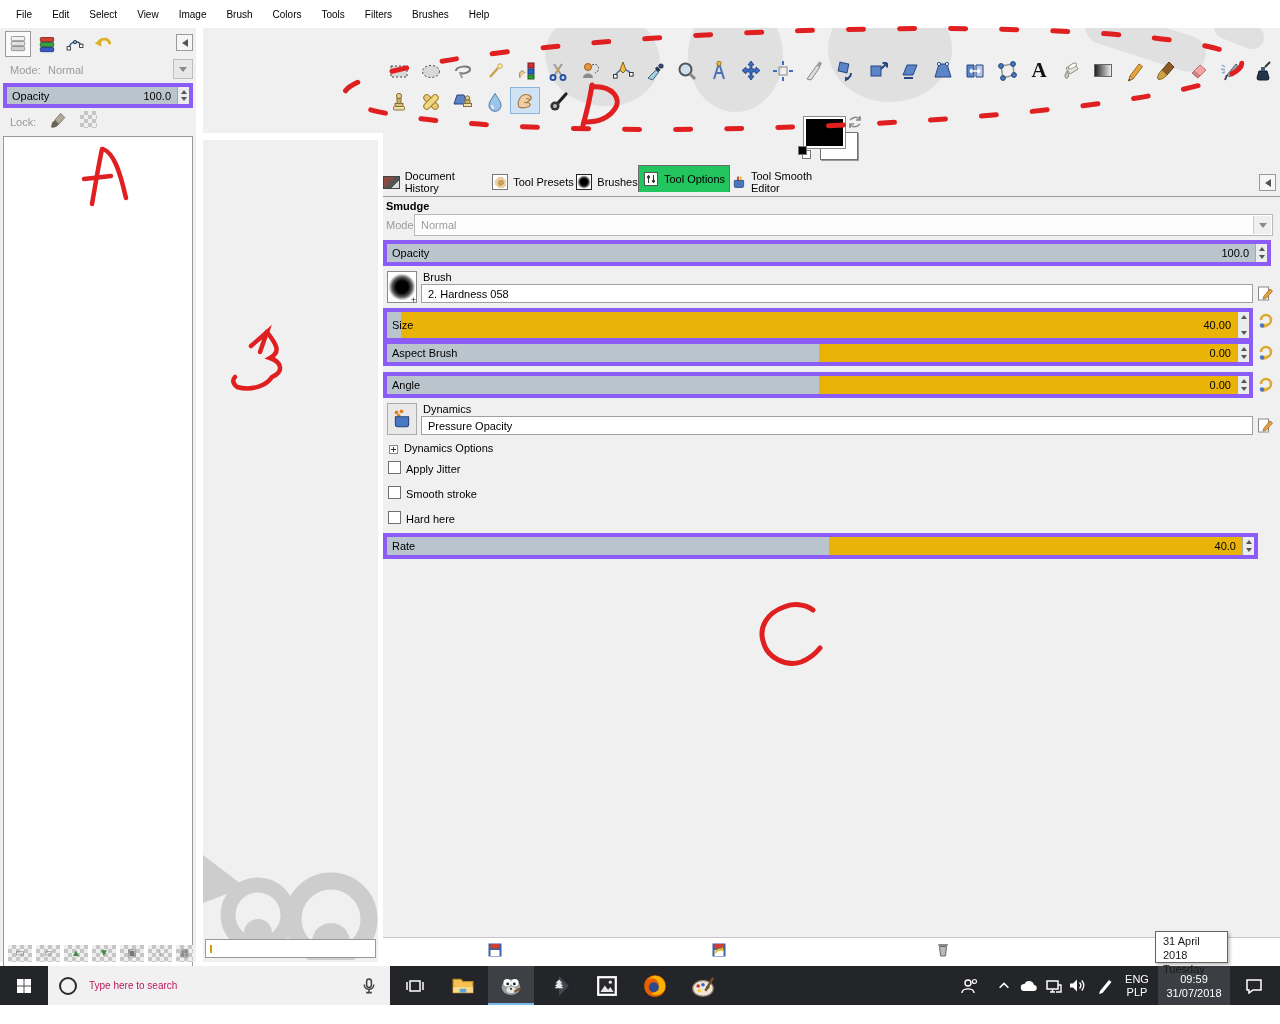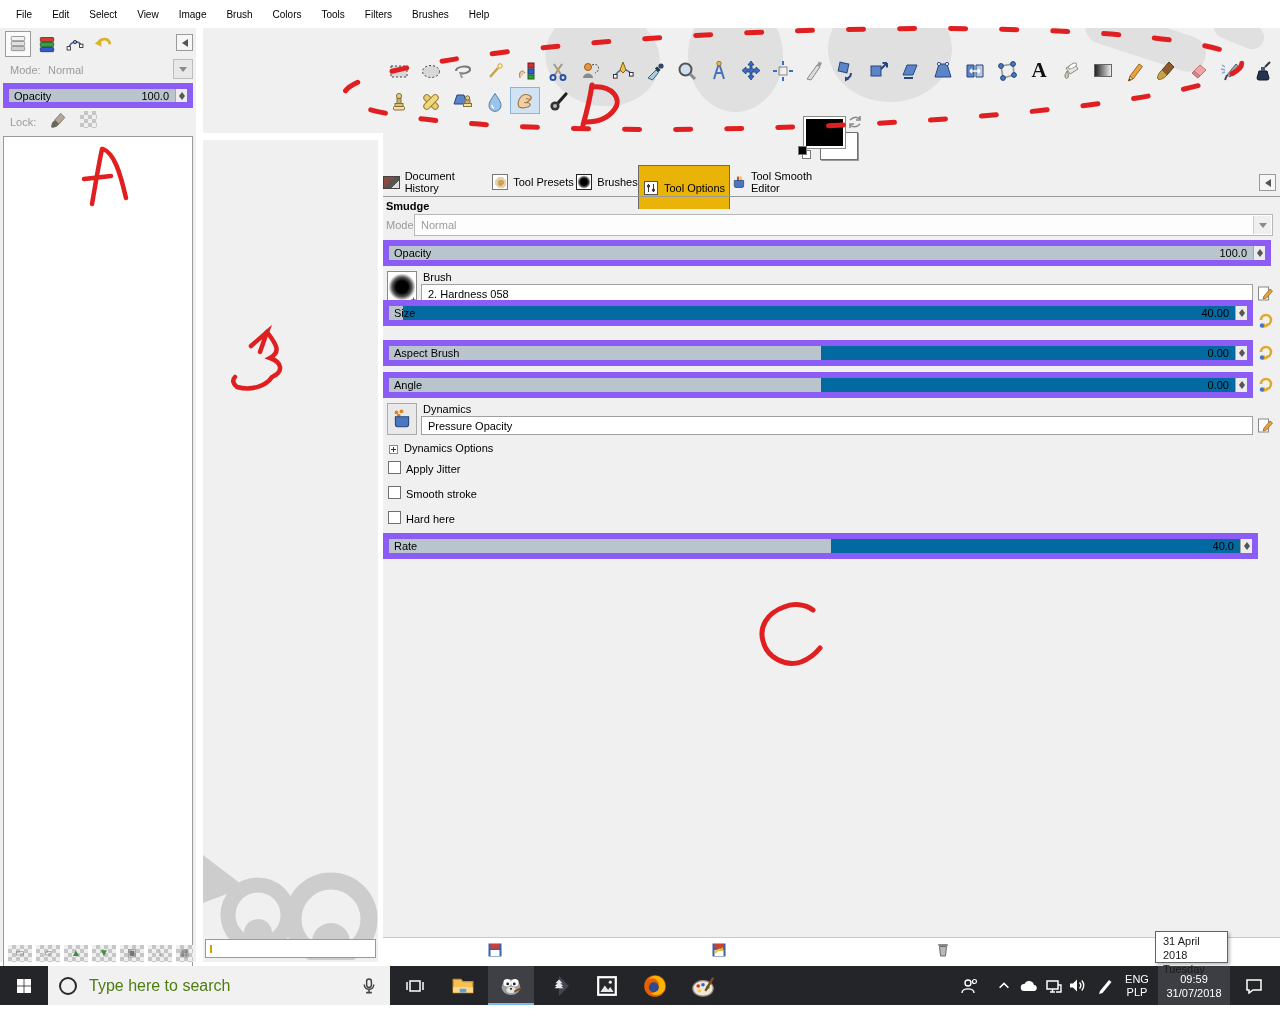--- a/index.html
+++ b/index.html
@@ -6,21 +6,21 @@
   html,body{width:1280px;height:1024px}
   body{position:relative;background:#fff;font-family:"Liberation Sans",sans-serif;font-size:11px;color:#000;overflow:hidden}
   .s{position:absolute}
   
   .menubar{left:0;top:0;width:1280px;height:28px;background:#fff;display:flex;align-items:center;padding-left:6px;font-size:10px}
   .mi{padding:5px 10px;cursor:default;white-space:nowrap}
   
   .panel{background:#f0f0f0}
   .sep{background:#fff}
   
-  .slider{border:6px solid #8b5cf6;background:#0369a1}
+  .slider{border:4px solid #8b5cf6;background:#eab308}
   .fill{position:absolute;left:0;top:0;bottom:0;background:#b9c4cc}
   .sl-label{position:absolute;left:5px;top:50%;transform:translateY(-50%);color:#000}
   .sl-value{position:absolute;right:18px;top:50%;transform:translateY(-50%)}
   .spin{position:absolute;right:0;top:0;bottom:0;width:12px;background:#ececec;border-left:1px solid #a8a8a8;display:flex;flex-direction:column;justify-content:space-between;align-items:center;padding:3px 0}
   .tu{width:0;height:0;border-left:3px solid transparent;border-right:3px solid transparent;border-bottom:4px solid #555}
   .td{width:0;height:0;border-left:3px solid transparent;border-right:3px solid transparent;border-top:4px solid #555}
   .dd{background:#fdfdfd;border:1px solid #b8b8b8;color:#9b9b9b;display:flex;align-items:center;padding-left:6px}
   .dd-chev{position:absolute;right:1px;top:1px;bottom:1px;width:18px;background:#efefef;border-left:1px solid #cccccc;display:flex;align-items:center;justify-content:center}
   .tri-down{width:0;height:0;border-left:4px solid transparent;border-right:4px solid transparent;border-top:5px solid #8a8a8a}
   .tri-left{width:0;height:0;border-top:4px solid transparent;border-bottom:4px solid transparent;border-right:6px solid #555;margin:auto}
@@ -31,21 +31,21 @@
   .checker{background-image:linear-gradient(45deg,#c6c6c6 25%,transparent 25%,transparent 75%,#c6c6c6 75%),linear-gradient(45deg,#c6c6c6 25%,transparent 25%,transparent 75%,#c6c6c6 75%);background-size:8px 8px;background-position:0 0,4px 4px;background-color:#efefef}
   .entrybox{background:#fff;border:1px solid #a0a0a0;color:#000;display:flex;align-items:center;padding-left:6px}
   .lbl{color:#000}.lbl-dim{color:#9b9b9b}
   .smallbtn{border:1px solid #9a9a9a;background:#f6f6f6;display:flex;align-items:center;justify-content:center}
   
   .ti{position:absolute;width:30px;height:27px;display:flex;align-items:center;justify-content:center}
   .ti-sel{background:#cfe3f5;border:1px solid #8ab4d9}
   .blob{border-radius:50%}
   
   .dtab{position:absolute;height:28px;top:168px;display:flex;align-items:center;justify-content:center;gap:5px;font-size:11px}
-  .dtab-sel{top:165px;height:44px;background:#eab308;border:1px solid #6a6a6a;border-bottom:none}
+  .dtab-sel{top:165px;height:27px;background:#22c55e;border:1px solid #6a6a6a;border-bottom:none}
   .grad-box{width:18px;height:13px;border:1px solid #666;background:linear-gradient(90deg,#222,#eee)}
   .brushblob{width:16px;height:16px;border:1px solid #222;background:radial-gradient(circle,#000 0 34%,#555 50%,#fff 68%)}
   
   .taskbar{left:0;top:966px;width:1280px;height:39px;background:#242529}
   .tb-btn{position:absolute;top:0;height:39px;display:flex;align-items:center;justify-content:center}
   .tb-active{background:#3e4046;border-bottom:2px solid #76b9ed}
   .tooltip{background:#fff;border:1px solid #646464;box-shadow:2px 2px 3px rgba(0,0,0,.25);padding:2px 7px;font-size:11px;line-height:14px;color:#1a1a1a}
   .ann{pointer-events:none}
 </style>
 </head>
@@ -468,21 +468,21 @@
 <span class="s lbl" style="left:423px;top:271px">Brush</span>
 <div class="s entrybox" style="left:421px;top:284px;width:832px;height:19px">
   <span>2. Hardness 058</span>
 </div>
 <svg class="s" style="left:1257px;top:285px" width="17" height="17" viewBox="0 0 17 17">
     <rect x="1.5" y="2" width="10" height="13" fill="#fff" stroke="#888"></rect>
     <path d="M7,11 l6,-7 2.5,2 -6,7 -3.5,1 Z" fill="#e8a33d" stroke="#9a6820" stroke-width="0.8"></path>
   </svg>
 
 
-<div class="s slider" style="left:383px;top:300px;width:870px;height:26px">
+<div class="s slider" style="left:383px;top:308px;width:870px;height:34px">
   <div class="fill" style="width:14px"></div>
   <span class="sl-label">Size</span>
   <span class="sl-value">40.00</span>
   <span class="spin">
       <i class="tu"></i>
       <i class="td"></i>
     </span>
 </div>
 <svg class="s" style="left:1257px;top:312px" width="17" height="17" viewBox="0 0 17 17">
     <path d="M4,8 a5,5 0 1 1 5,5" stroke="#ddaa30" stroke-width="2.6" fill="none"></path>
@@ -615,21 +615,21 @@
   <div class="tb-btn" style="left:0;width:48px">
     <svg width="16" height="16" viewBox="0 0 16 16">
         <rect x="1" y="1" width="6.6" height="6.6" fill="#fff"></rect>
         <rect x="8.4" y="1" width="6.6" height="6.6" fill="#fff"></rect>
         <rect x="1" y="8.4" width="6.6" height="6.6" fill="#fff"></rect>
         <rect x="8.4" y="8.4" width="6.6" height="6.6" fill="#fff"></rect>
       </svg>
   </div>
   <div class="tb-btn" style="left:48px;width:342px;background:#f1f1f1;justify-content:flex-start">
     <span style="width:18px;height:18px;border:2.5px solid #2a2a2a;border-radius:50%;margin-left:11px"></span>
-    <span style="margin-left:12px;font-size:16px;color:#4d7c0f">Type here to search</span>
+    <span style="margin-left:12px;font-size:10px;color:#be185d">Type here to search</span>
     <svg style="position:absolute;right:12px" width="18" height="18" viewBox="0 0 19 19">
         <rect x="7" y="2" width="5" height="9" rx="2.5" fill="none" stroke="#444" stroke-width="1.6"></rect>
         <path d="M4.5,8 a5,5 0 0 0 10,0 M9.5,13 v3 M6.5,16.5 h6" stroke="#444" fill="none" stroke-width="1.6"></path>
       </svg>
   </div>
   <div class="tb-btn" style="left:392px;width:46px">
     <svg width="20" height="20" viewBox="0 0 20 20">
         <rect x="5" y="5" width="10" height="10" fill="none" stroke="#fff" stroke-width="1.5"></rect>
         <path d="M2,6 v8 M18,6 v8" stroke="#fff" stroke-width="1.5"></path>
       </svg>

